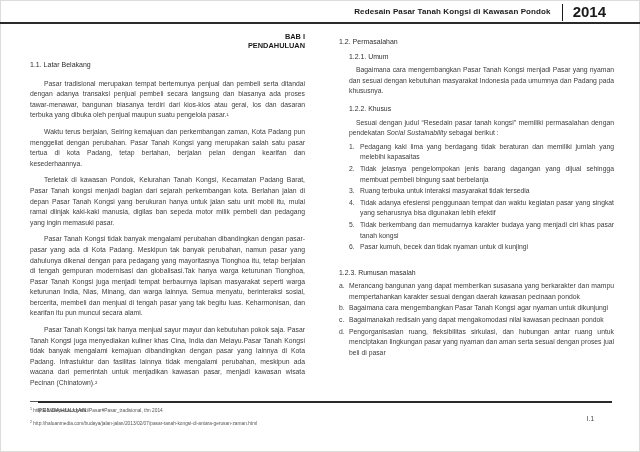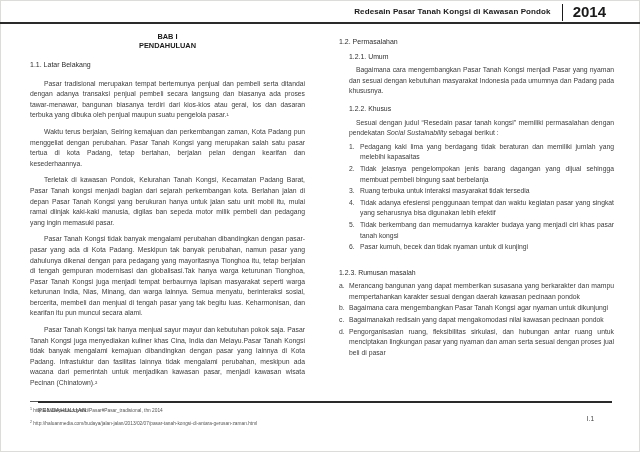--- a/index.html
+++ b/index.html
@@ -23,21 +23,21 @@
   .header-vline{width:1px;height:17px;background:#1a1a1a;}
   .header-year{font-size:15px;font-weight:bold;color:#1a1a1a;padding-left:6px;line-height:18px;}
   .header-rule{position:absolute;left:0;right:0;top:22px;height:2px;background:#2a2a2a;}
   
   .content{
     position:absolute;top:32px;left:30px;right:26px;bottom:54px;
     display:flex;gap:34px;
   }
   .col{flex:1 1 0;min-width:0;font-size:6.8px;line-height:10.6px;}
   .col-left{display:flex;flex-direction:column;}
-  .chapter-title{text-align:center;font-weight:bold;color:#1a1a1a;font-size:7.4px;line-height:9px;margin-bottom:10px;}
+  .chapter-title{text-align:right;font-weight:bold;color:#1a1a1a;font-size:7.4px;line-height:9px;margin-bottom:10px;}
   .heading1{font-size:7px;color:#2e2e2e;margin-bottom:8px;}
   .para{margin:0 0 6px 0;text-align:justify;text-indent:14px;}
   
   .footnotes{margin-top:auto;padding-top:6px;}
   .fn-rule{width:78px;height:1px;background:#555;margin-bottom:4px;}
   .fn-line{font-size:6px;line-height:8px;color:#555;margin-bottom:3px;
     width:125%;transform:scale(.8);transform-origin:0 0;white-space:nowrap;overflow:hidden;}
   .fn-line sup{font-size:4.5px;}
   
   .col-right{padding-top:5px;}

